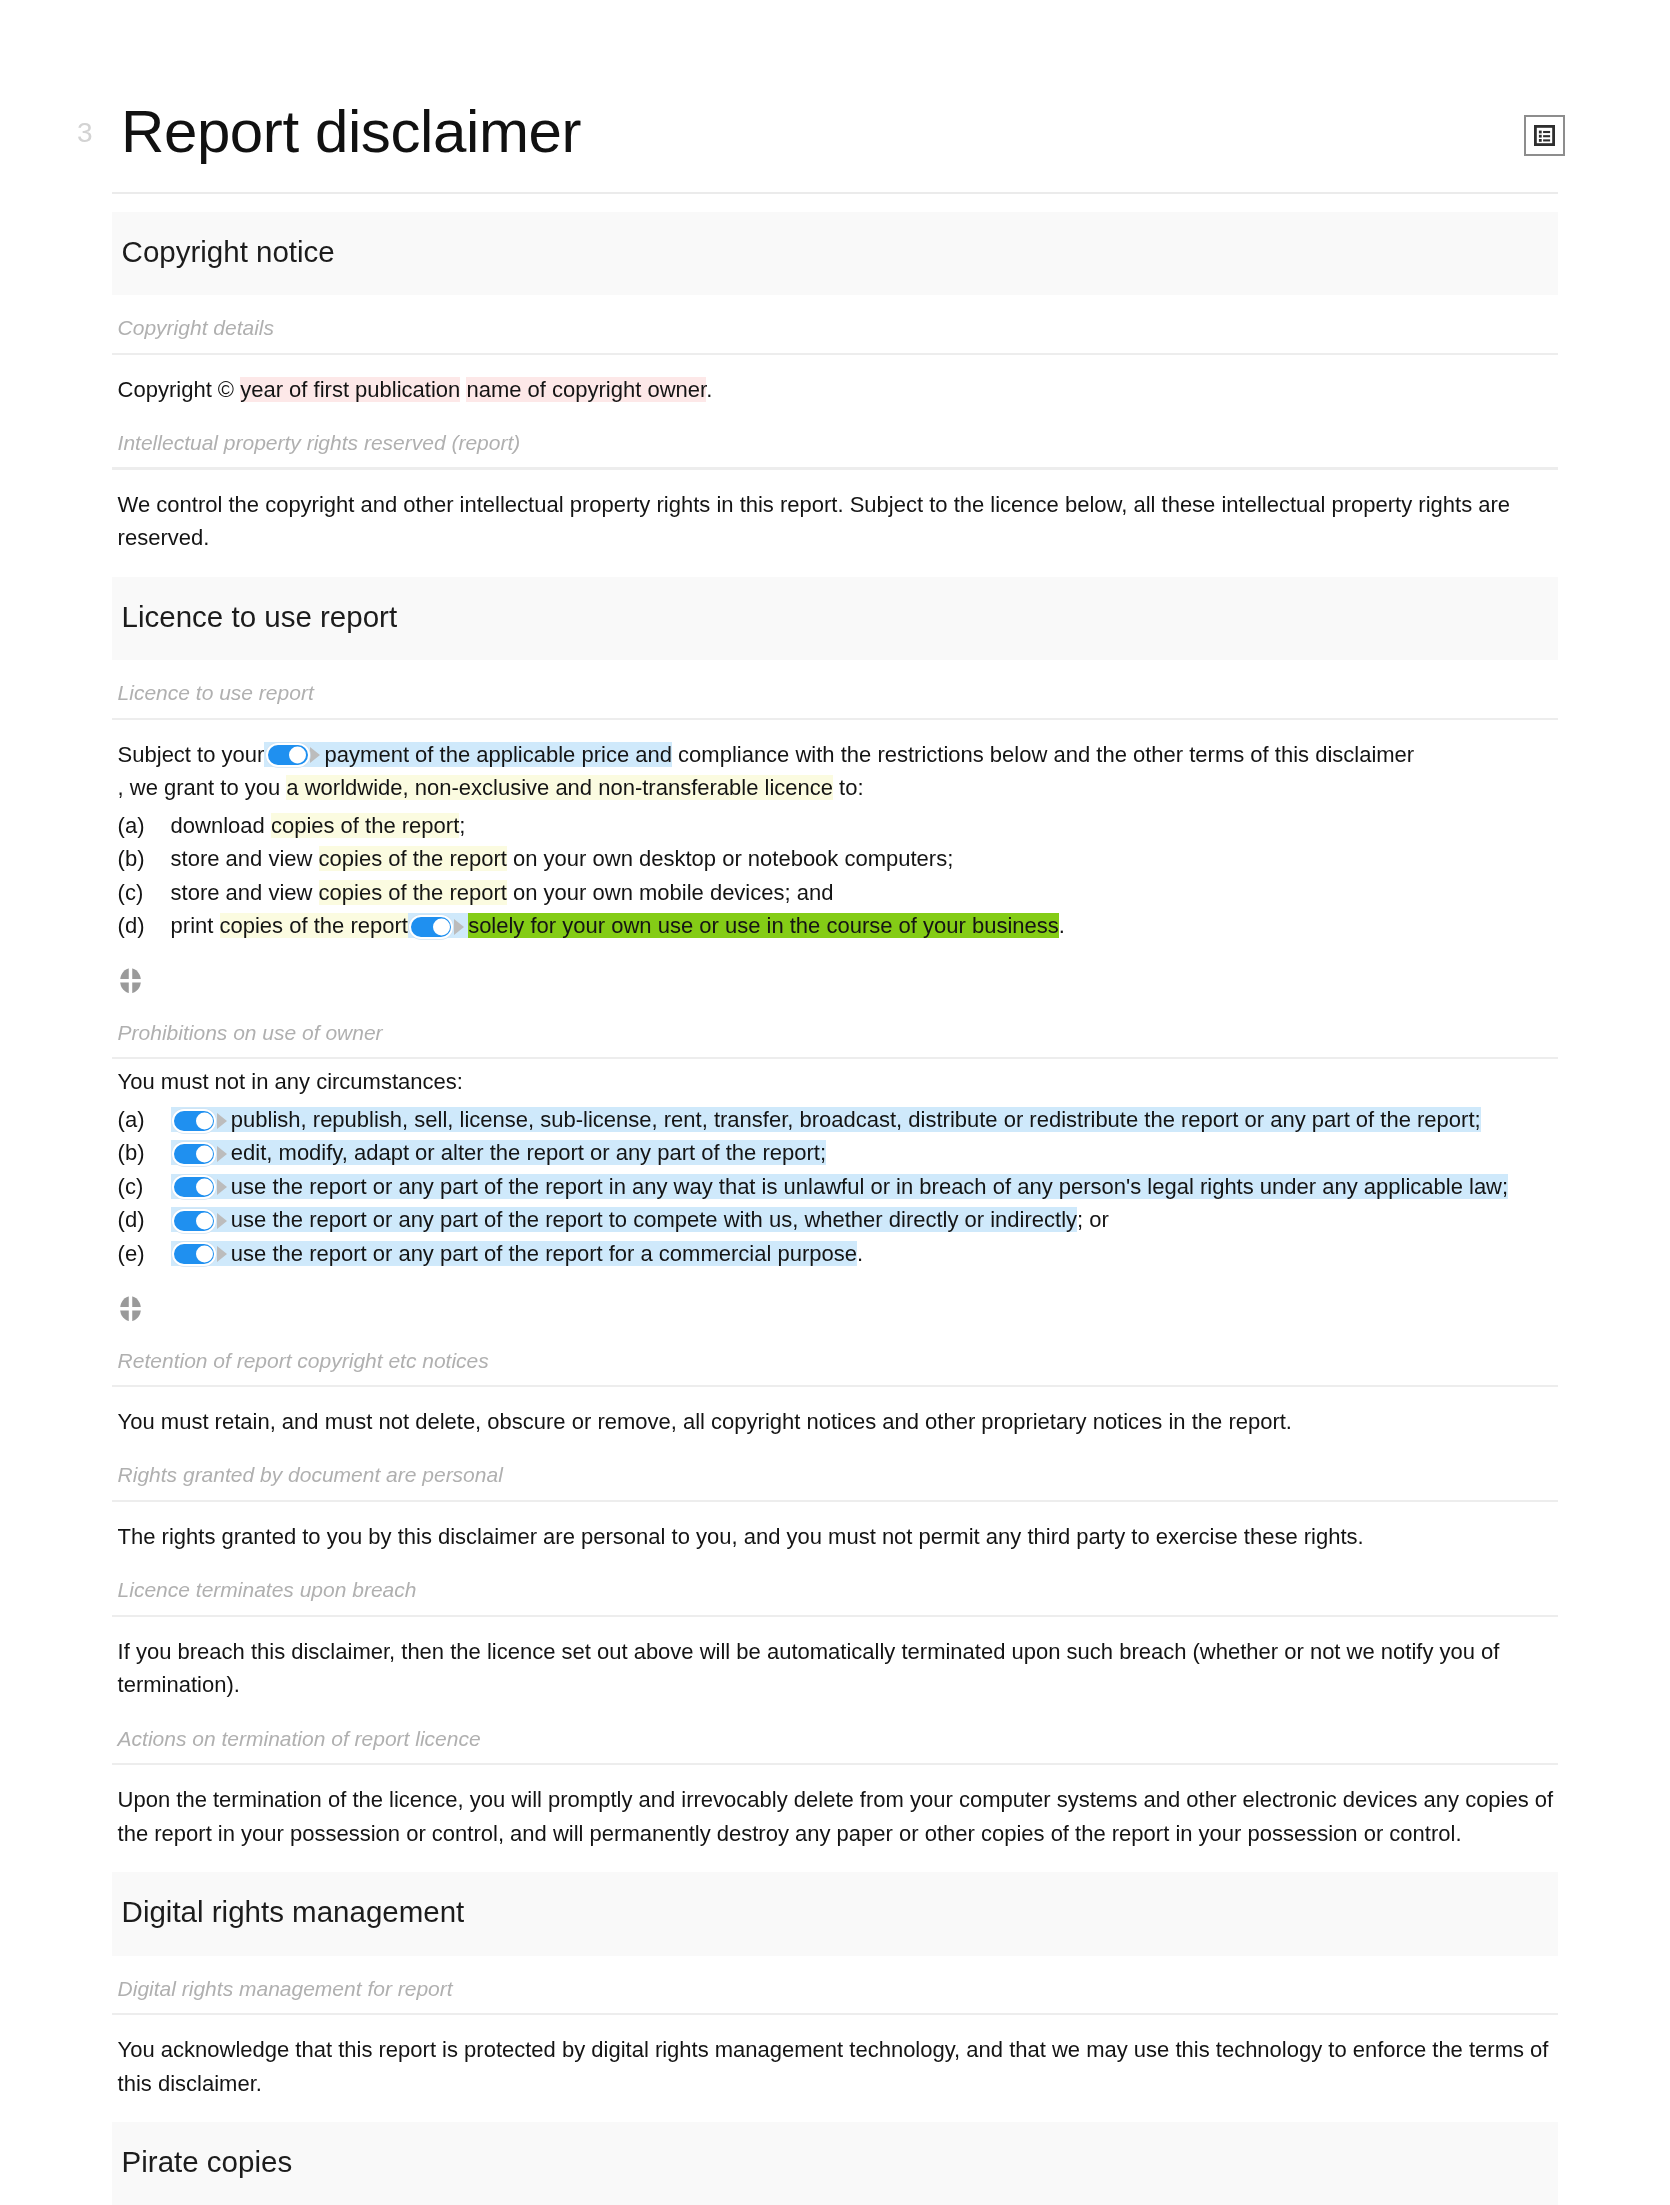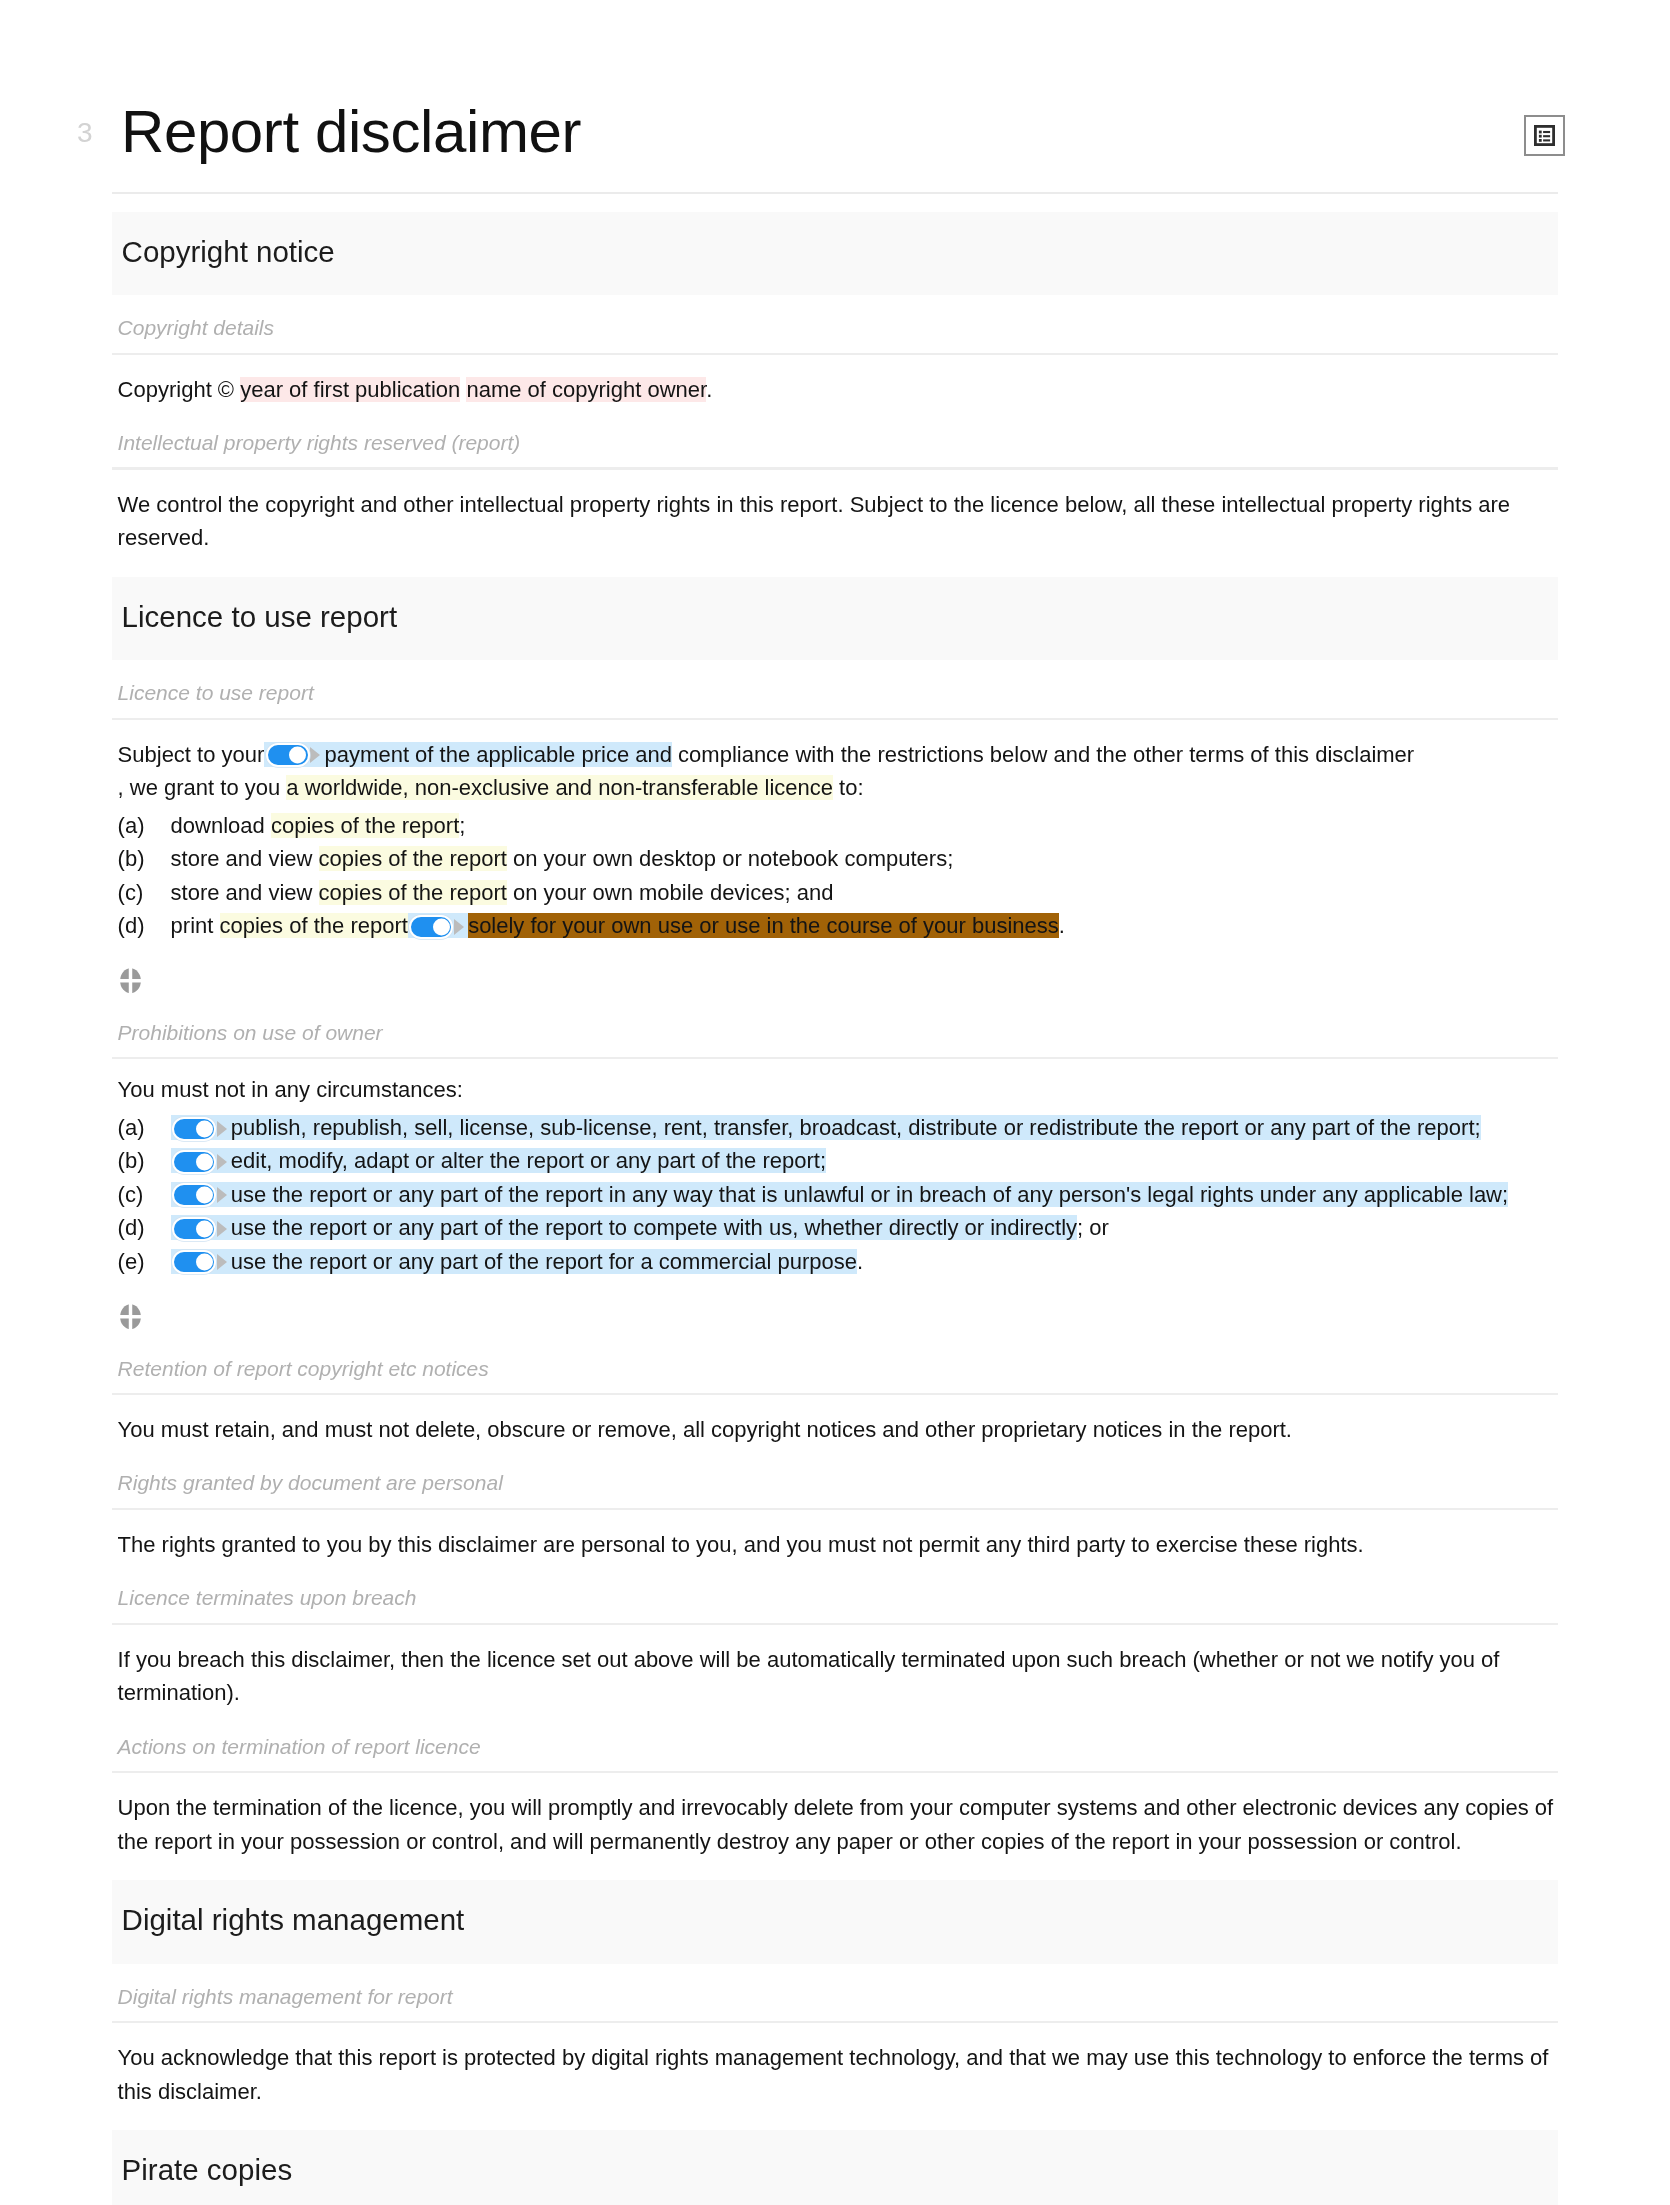--- a/index.html
+++ b/index.html
@@ -102,21 +102,21 @@
     background: #ededed;
   }
 
   
   .para {
     font-size: 22px;
     line-height: 1.52;
     color: #141414;
     padding: 18px 0 4.2px 5.6px;
   }
-  .para.tight { padding-top: 14px; }
+  .para.tight { padding-top: 6px; }
 
   
   .sublist {
     padding: 0 0 0 5.6px;
   }
   .sub-item {
     display: flex;
     font-size: 22px;
     line-height: 1.52;
     color: #141414;
@@ -125,21 +125,21 @@
   .sub-marker {
     flex: 0 0 53px;
     width: 53px;
   }
   .sub-body { flex: 1 1 auto; }
 
   
   .hl-pink   { background: #fde8e8; }
   .hl-blue   { background: #cfe9fb; }
   .hl-yellow { background: #fbfbe0; }
-  .hl-green  { background: #a16207; }
+  .hl-green  { background: #84cc16; }
 
   
   .toggle {
     display: inline-flex;
     align-items: center;
     vertical-align: -5.6px;
     margin: 0 4.2px 0 1.4px;
   }
   .toggle .track {
     width: 44px;

